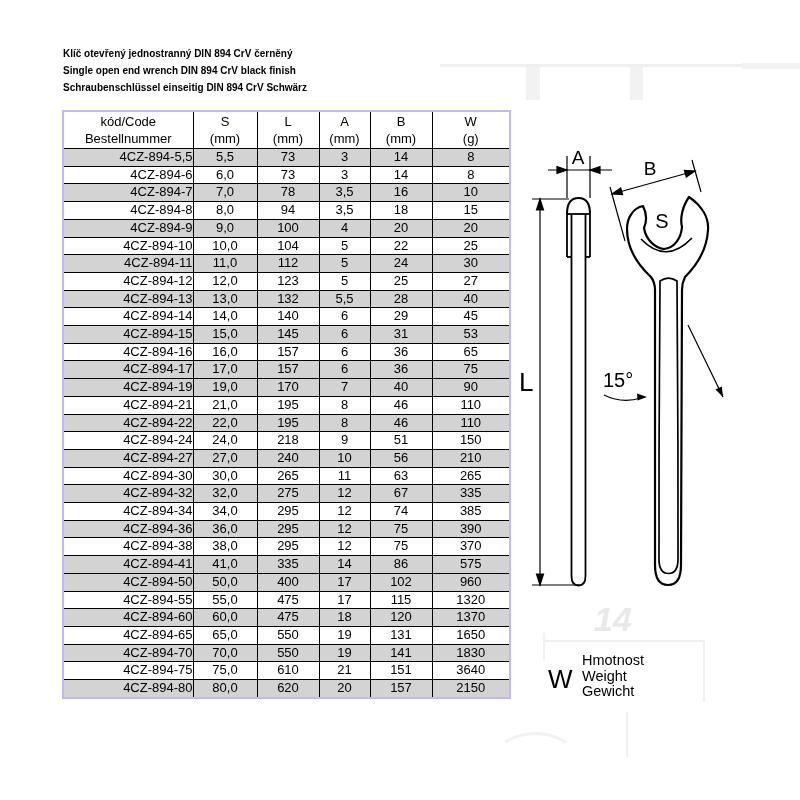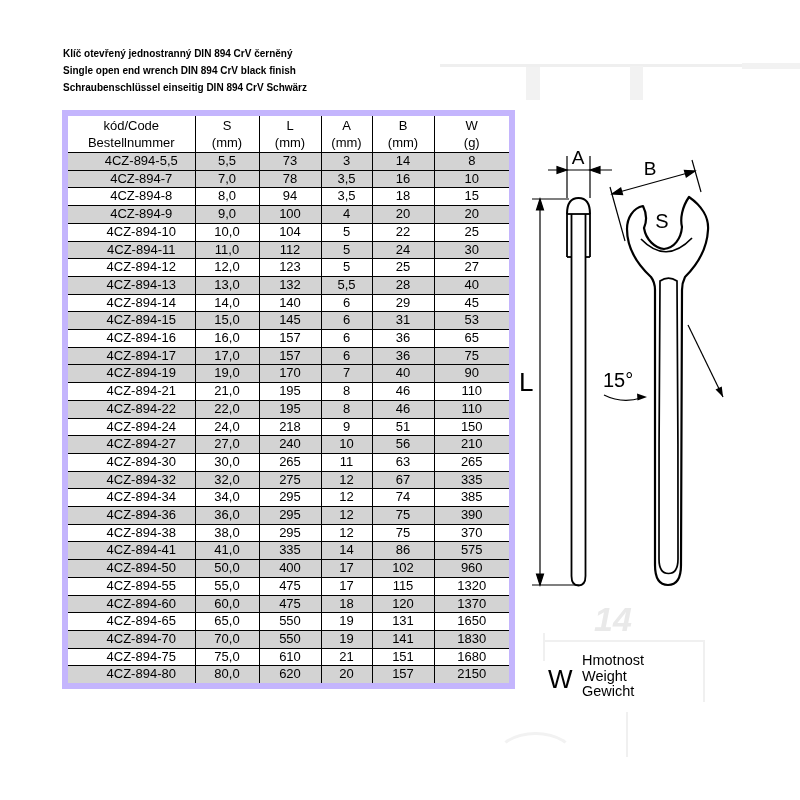--- a/index.html
+++ b/index.html
@@ -15,24 +15,24 @@
   #title-block{position:absolute;left:63px;top:45px;z-index:2;
     font-size:10px;font-weight:bold;line-height:17.2px;white-space:nowrap;}
 
   
   #spec-table{position:absolute;left:62px;top:110px;z-index:2;
     border-collapse:collapse;table-layout:fixed;width:447px;
     font-size:13px;}
   #spec-table th,#spec-table td{
     border:1px solid #000;padding:0;text-align:center;
     overflow:hidden;white-space:nowrap;font-weight:normal;}
-  #spec-table{border:6px solid #c4b5fd;}
+  #spec-table{border:2px solid #c4b5fd;}
   #spec-table th{height:36px;line-height:17px;vertical-align:middle;}
   #spec-table td{height:16.7px;line-height:16.7px;}
-  #spec-table td.code{text-align:center;padding-left:20px;}
+  #spec-table td.code{text-align:right;padding-left:20px;}
   #spec-table tr.alt td{background:#d3d3d3;}
 
   
   #drawing{position:absolute;left:500px;top:128px;z-index:2;}
   #drawing text{font-family:"Liberation Sans",sans-serif;fill:#000;}
 </style>
 </head>
 <body>
 
 <div class="wm" style="left:440px;top:64px;width:360px;height:3px;background:#efefef;"></div>
@@ -91,20 +91,28 @@
     </thead>
   <tbody>
       <tr class="alt">
         <td class="code">4CZ-894-5,5</td>
         <td>5,5</td>
         <td>73</td>
         <td>3</td>
         <td>14</td>
         <td>8</td>
       </tr>
+      <tr>
+        <td class="code">4CZ-894-6</td>
+        <td>6,0</td>
+        <td>73</td>
+        <td>3</td>
+        <td>14</td>
+        <td>8</td>
+      </tr>
       <tr class="alt">
         <td class="code">4CZ-894-7</td>
         <td>7,0</td>
         <td>78</td>
         <td>3,5</td>
         <td>16</td>
         <td>10</td>
       </tr>
       <tr>
         <td class="code">4CZ-894-8</td>
@@ -313,21 +321,21 @@
         <td>19</td>
         <td>141</td>
         <td>1830</td>
       </tr>
       <tr>
         <td class="code">4CZ-894-75</td>
         <td>75,0</td>
         <td>610</td>
         <td>21</td>
         <td>151</td>
-        <td>1680</td>
+        <td>3640</td>
       </tr>
       <tr class="alt">
         <td class="code">4CZ-894-80</td>
         <td>80,0</td>
         <td>620</td>
         <td>20</td>
         <td>157</td>
         <td>2150</td>
       </tr>
     </tbody>

